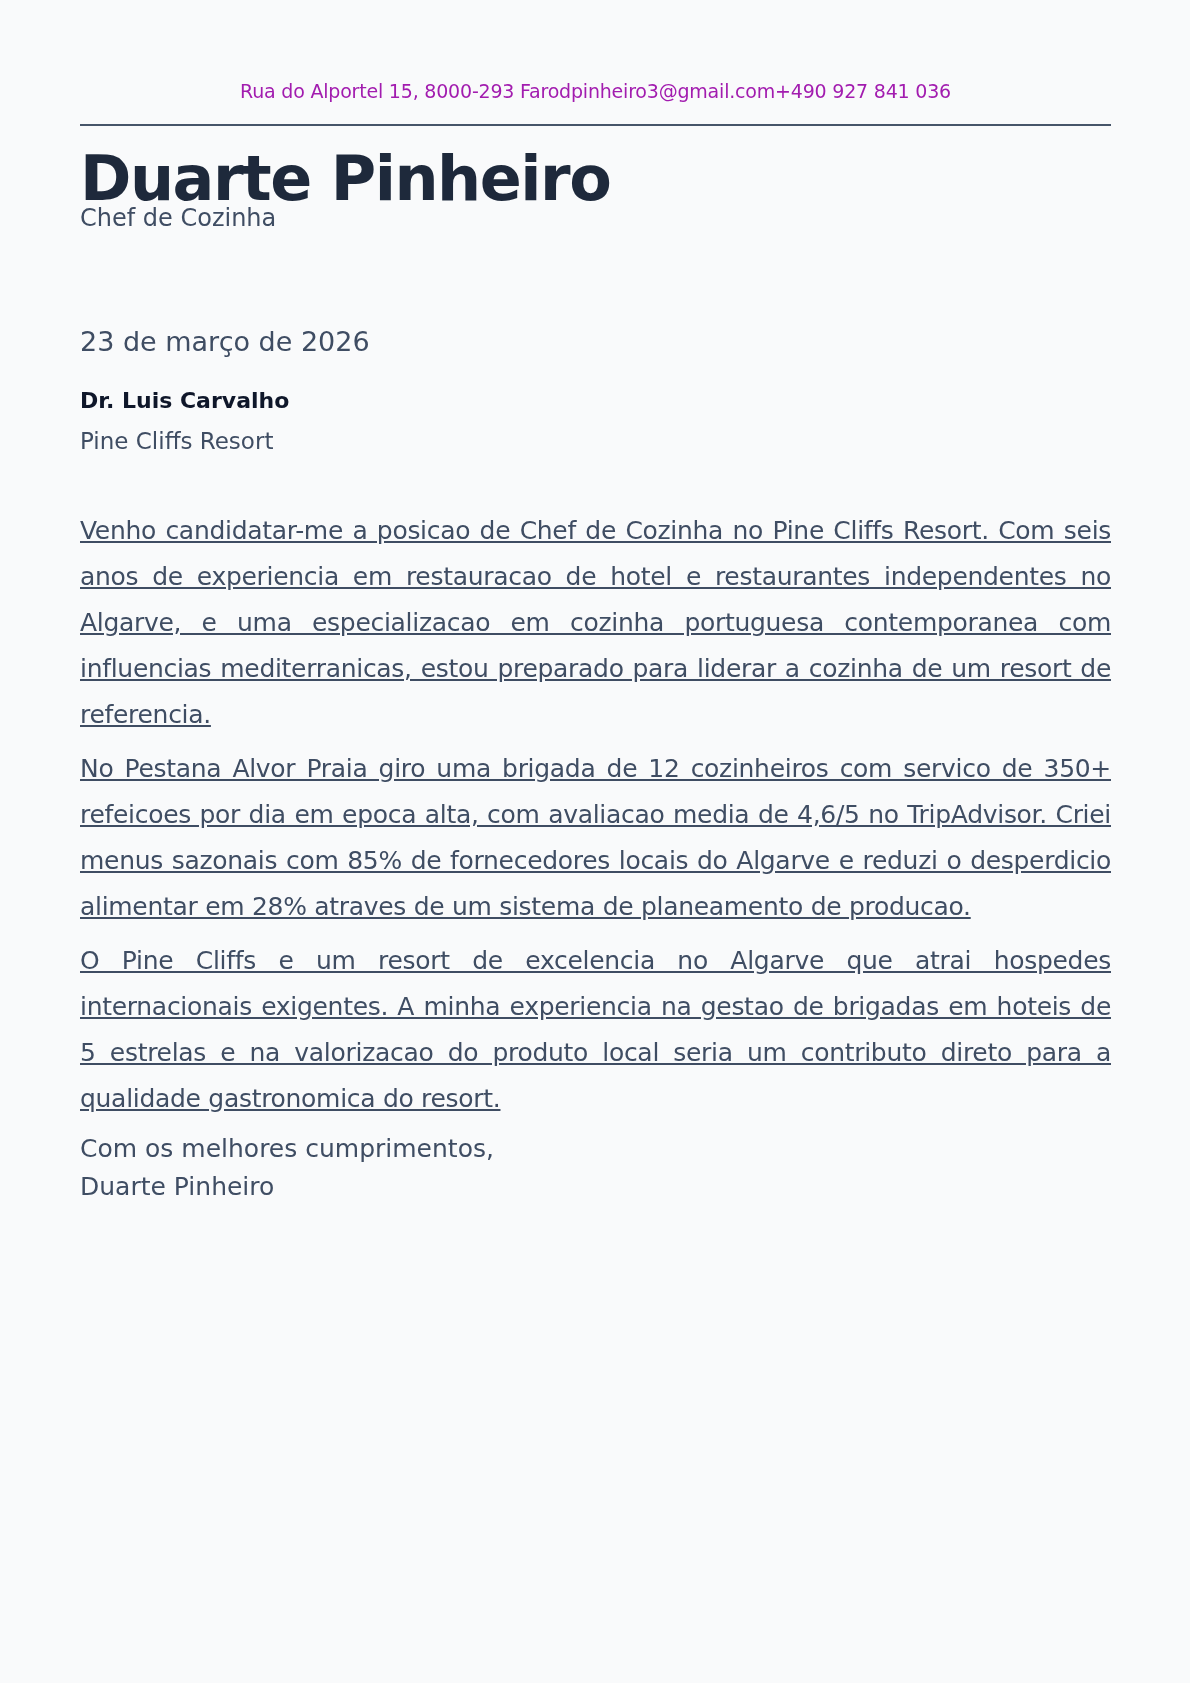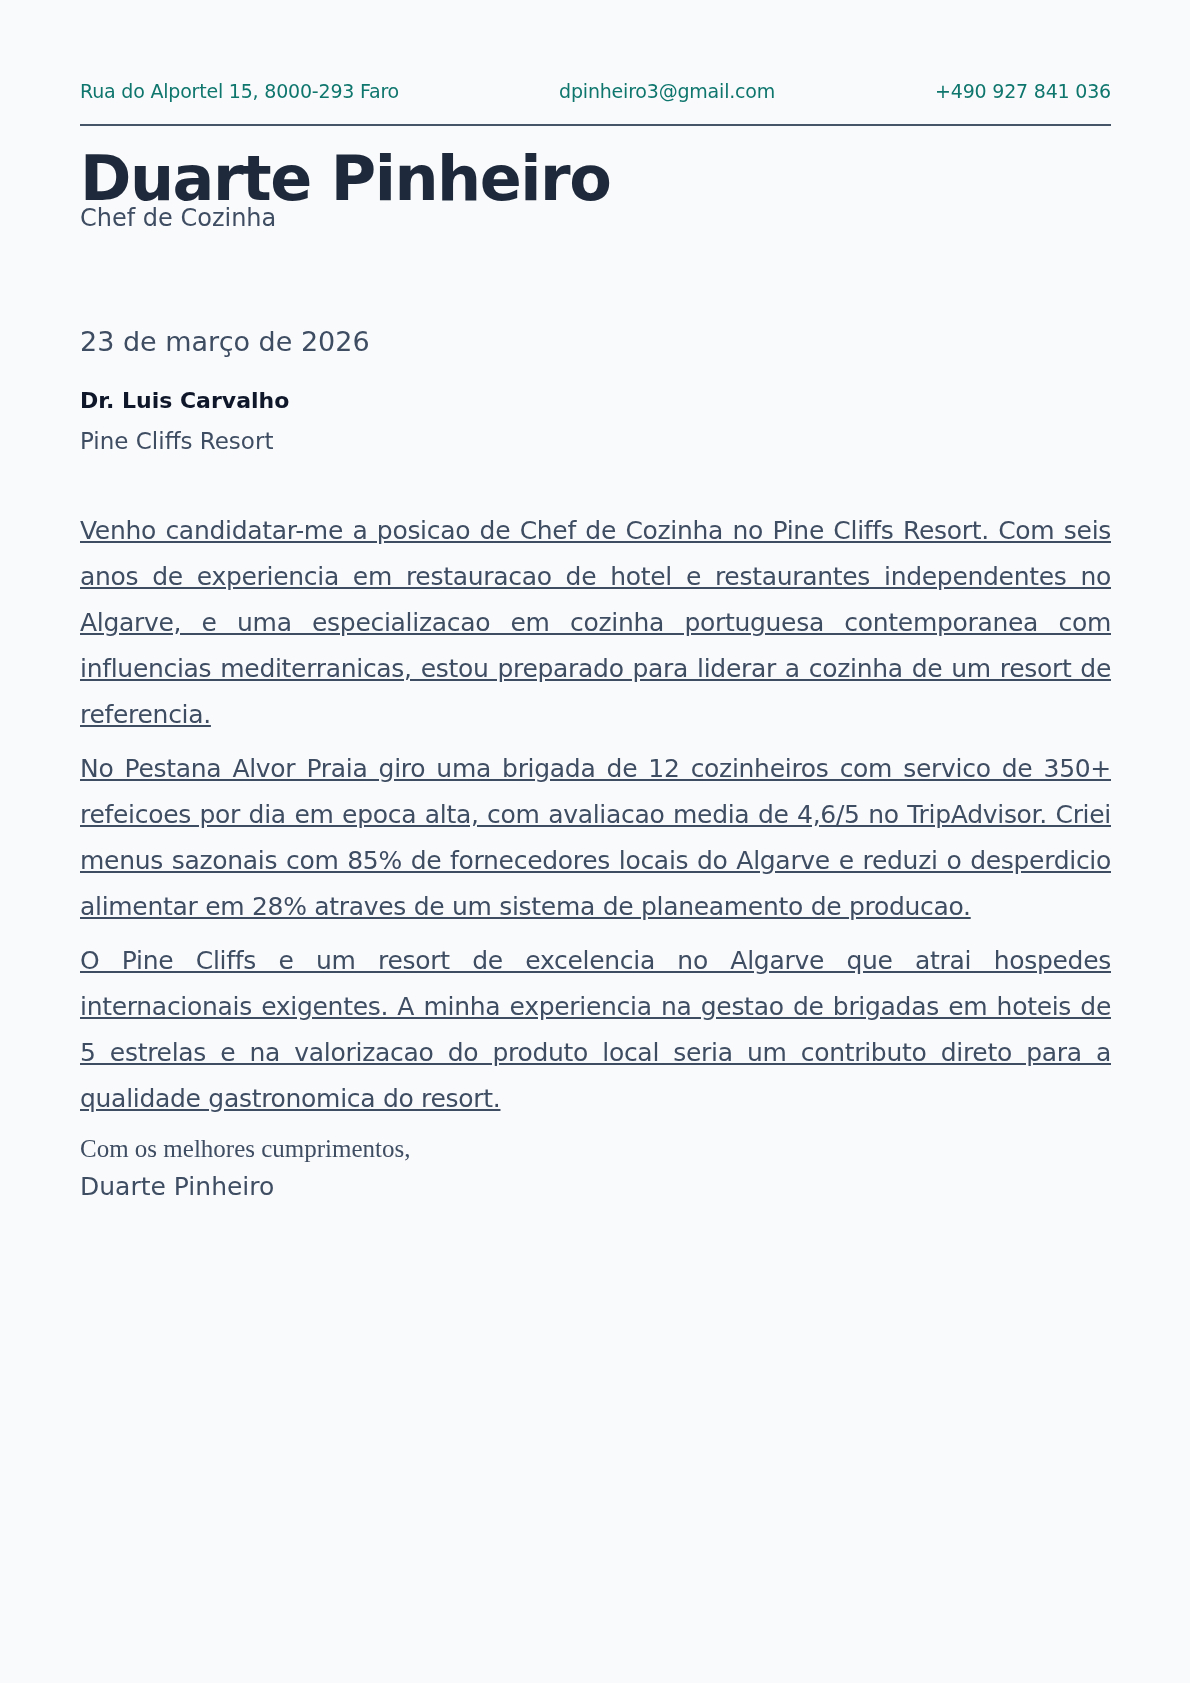--- a/index.html
+++ b/index.html
@@ -7,37 +7,37 @@
     width: 1190px; height: 1683px;
     background: #f9fafb;
     font-family: "DejaVu Sans", sans-serif;
     color: #475569;
     position: relative;
     overflow: hidden;
   }
   .page { position: absolute; left: 80px; top: 0; width: 1031px; }
   .contact {
     position: absolute; top: 80px; left: 0; width: 1031px;
-    display: flex; justify-content: space-between;
-    font-size: 19px; color: #0f766e; letter-spacing: -0.2px;
+    display: flex; justify-content: center;
+    font-size: 19px; color: #a21caf; letter-spacing: -0.2px;
   }
   .rule { position: absolute; top: 124px; left: 0; width: 1031px; height: 2px; background: #475569; }
   .name {
     position: absolute; top: 140px; left: 0;
     font-size: 62px; font-weight: bold; color: #1e293b; letter-spacing: -1.5px;
     margin: 0; line-height: 78px;
   }
   .role { position: absolute; top: 204px; left: 0; font-size: 24px; color: #3f4d63; }
   .date { position: absolute; top: 326px; left: 0; font-size: 27px; color: #3f4d63; }
   .recipient-name { position: absolute; top: 388px; left: 0; font-size: 22px; font-weight: bold; color: #0f172a; }
   .recipient-org { position: absolute; top: 428px; left: 0; font-size: 23px; color: #3f4d63; }
   .body { position: absolute; top: 508px; left: 0; width: 1031px; font-size: 25px; color: #3f4d63; }
   .salutation { margin: 0 0 10px 0; line-height: 38px; }
   .para { margin: 0 0 8px 0; line-height: 46px; text-align: justify; letter-spacing: -0.3px; text-decoration: underline; }
-  .closing { margin: 0; line-height: 38px; font-family: Liberation Serif, serif; }
+  .closing { margin: 0; line-height: 38px; }
   .signature { margin: 0; line-height: 38px; }
 </style>
 </head>
 <body>
 
 <div class="page">
   <div class="contact">
     <span>Rua do Alportel 15, 8000-293 Faro</span>
     <span>dpinheiro3@gmail.com</span>
     <span>+490 927 841 036</span>

